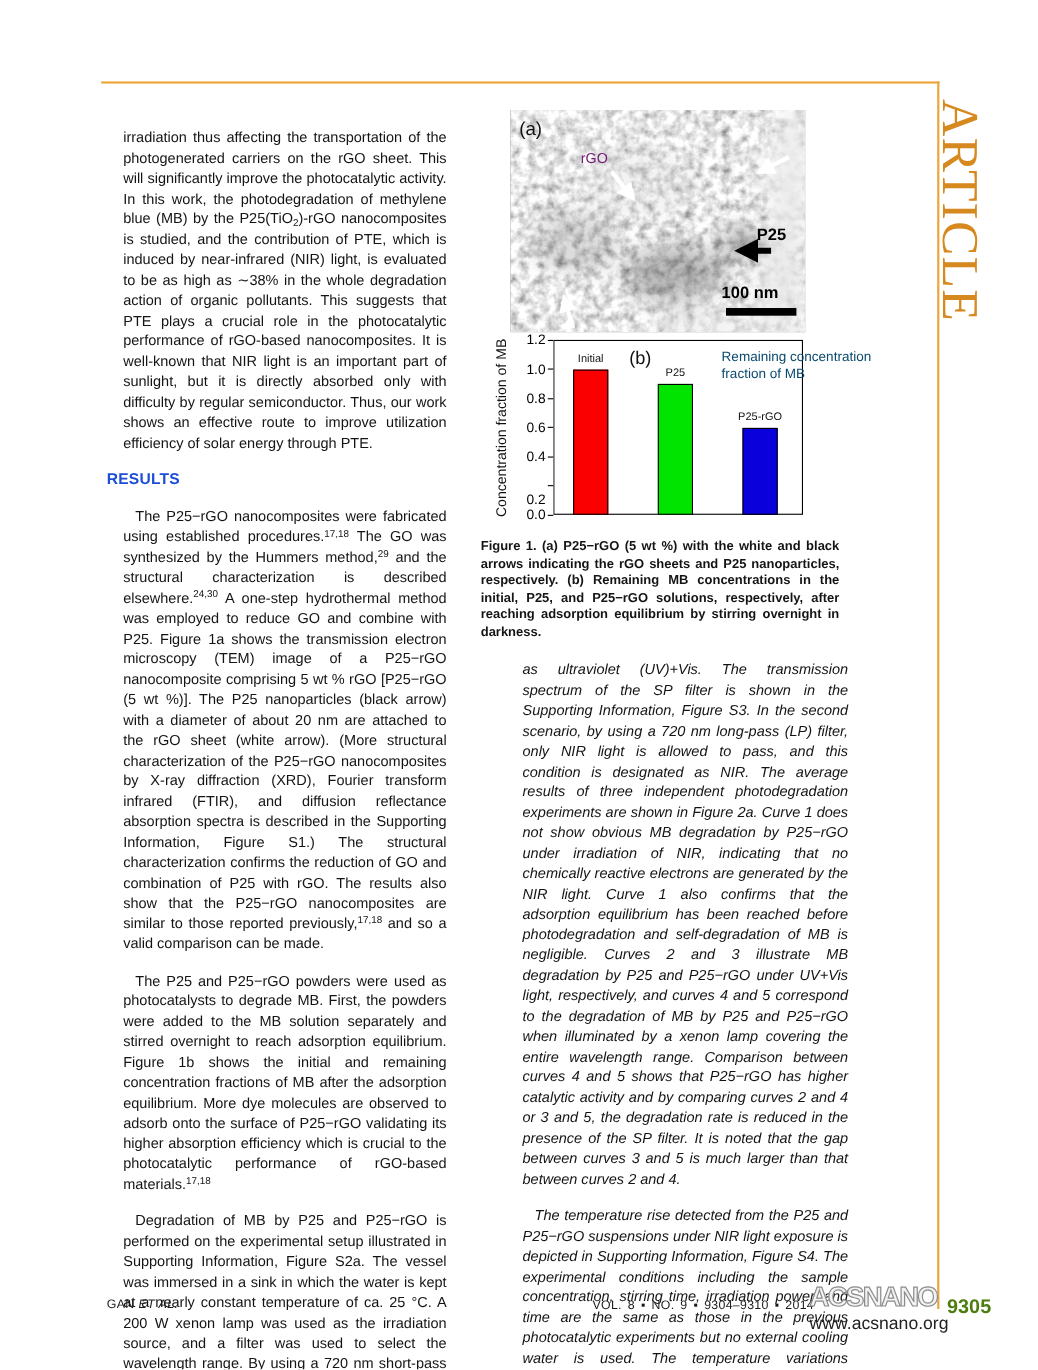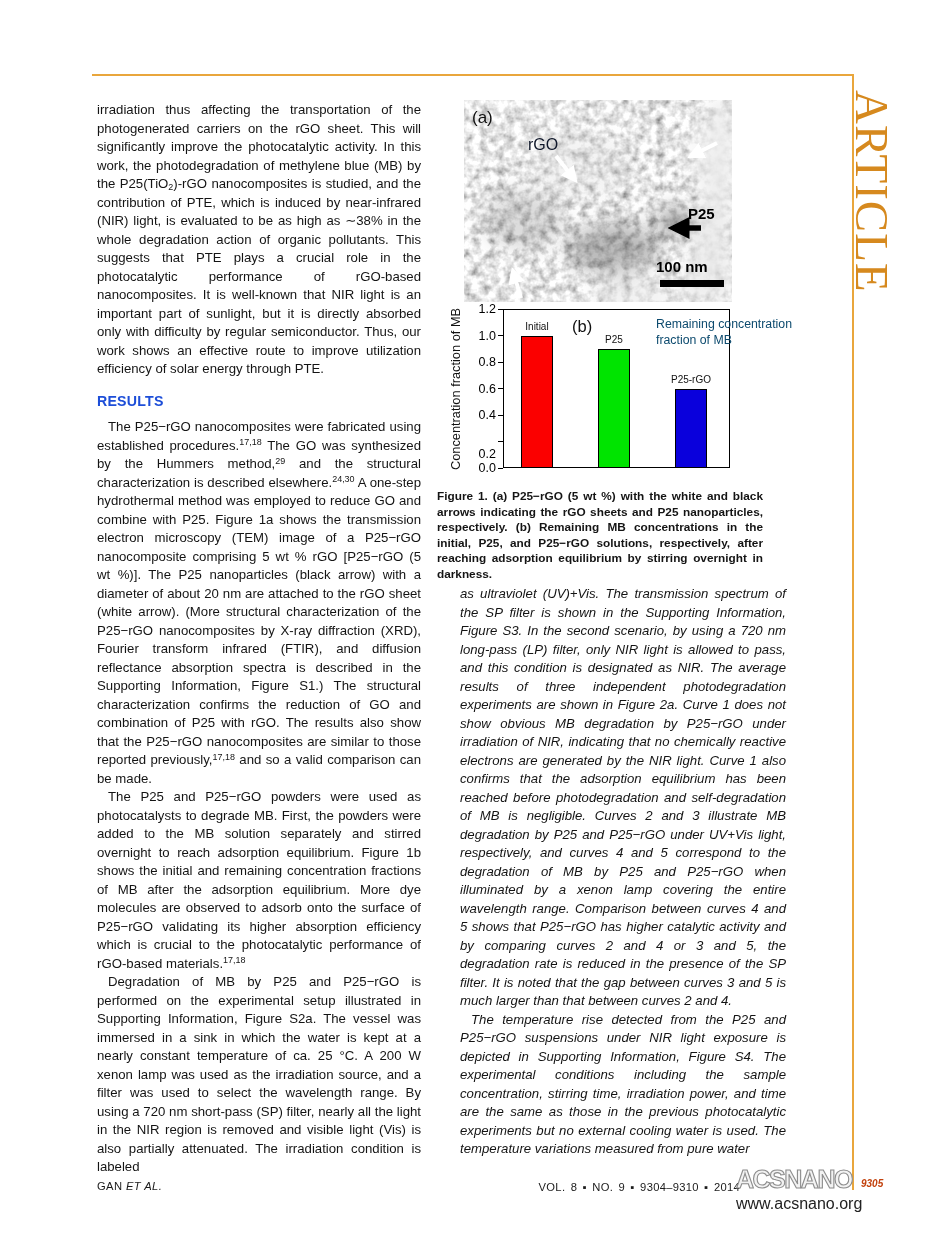--- a/index.html
+++ b/index.html
@@ -8,32 +8,32 @@
   
   .rule-top{position:absolute;left:92px;top:74px;width:762px;height:2px;background:#e9a63c;}
   .rule-right{position:absolute;left:852px;top:74px;width:2px;height:1116px;background:#e9a63c;}
   .article-vertical{position:absolute;left:845px;top:90px;height:220px;
         writing-mode:vertical-rl;font-family:"Liberation Serif",serif;
         font-size:47px;color:#d6891e;letter-spacing:1px;}
   
   .col{position:absolute;text-align:justify;font-size:13.2px;line-height:18.5px;color:#141414;}
   .col-left{left:97px;top:101px;width:324px;}
   .col-right{left:460px;top:585px;width:326px;font-style:italic;}
-  .col p{margin:0;}
+  .col p{margin:15px;}
   .indent{text-indent:11px;}
   sup{font-size:68%;line-height:0;position:relative;vertical-align:baseline;top:-0.45em;}
   sub{font-size:68%;line-height:0;position:relative;vertical-align:baseline;bottom:-0.25em;}
   .results-heading{margin:13px 0 8px 0;font-size:14.2px;font-weight:bold;color:#1d4ed8;
         letter-spacing:0.2px;text-align:left;}
   
   .tem{position:absolute;left:464px;top:100px;width:268px;height:202px;background:#9a9a9a;overflow:hidden;}
   .tem svg{position:absolute;left:0;top:0;}
   .tem-label{position:absolute;font-family:"Liberation Sans",sans-serif;}
   .tem-a{left:8px;top:8px;font-size:17px;color:#111;}
-  .tem-rgo{left:64px;top:36px;font-size:16px;color:#0f172a;}
+  .tem-rgo{left:64px;top:36px;font-size:13px;color:#701a75;}
   .tem-p25{left:224px;top:105px;font-size:15px;color:#000;font-weight:bold;}
   .tem-scale{left:192px;top:158px;font-size:15px;color:#000;font-weight:bold;}
   
   .chart{position:absolute;left:440px;top:303px;width:300px;height:172px;font-family:"Liberation Sans",sans-serif;}
   .chart-plot{position:absolute;left:63px;top:6px;width:227px;height:159px;border:1.2px solid #000;box-sizing:border-box;}
   .chart-ylabel{position:absolute;left:-69px;top:78px;width:170px;height:16px;
         transform:rotate(-90deg);text-align:center;font-size:12.8px;color:#111;}
   .ytick-label{position:absolute;width:36px;text-align:right;font-size:12.5px;color:#000000;}
   .ytick-mark{position:absolute;width:5px;height:1.2px;background:#000;}
   .bar{position:absolute;border:1px solid #000;box-sizing:border-box;}
@@ -45,21 +45,21 @@
         font-weight:bold;text-align:justify;color:#141414;}
   
   .footer-authors{position:absolute;left:97px;top:1180px;font-size:11.2px;letter-spacing:0.4px;color:#1a1a1a;}
   .footer-authors i{font-style:italic;}
   .footer-vol{position:absolute;left:400px;top:1181px;width:340px;text-align:right;
         font-size:11.2px;letter-spacing:0.3px;word-spacing:2px;color:#1a1a1a;}
   .footer-logo{position:absolute;left:736px;top:1164px;width:104px;text-align:center;}
   .logo-text{font-size:25px;font-weight:bold;letter-spacing:-1.5px;color:#f2f2f2;
         -webkit-text-stroke:1.1px #8d8d8d;line-height:30px;text-align:right;}
   .logo-site{font-size:16px;color:#222;margin-top:1px;text-align:right;}
-  .footer-page{position:absolute;left:861px;top:1178px;font-size:10px;font-weight:bold;color:#c2410c;font-style:italic;}
+  .footer-page{position:absolute;left:861px;top:1178px;font-size:18px;font-weight:bold;color:#4d7c0f;}
 </style>
 </head>
 <body>
 
 <div class="page">
 
   <div class="rule-top"></div>
   <div class="rule-right"></div>
   <div class="article-vertical">ARTICLE</div>
 

